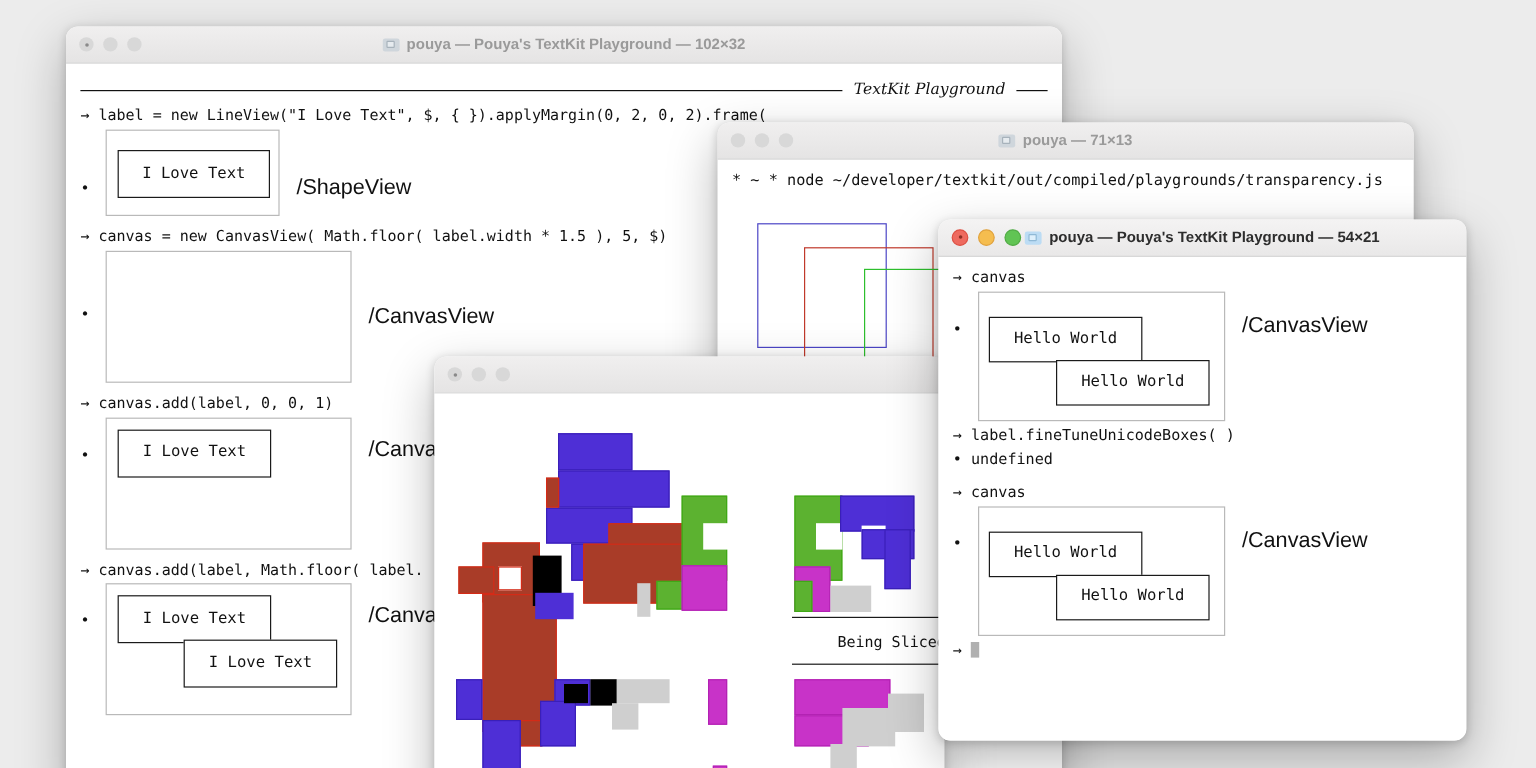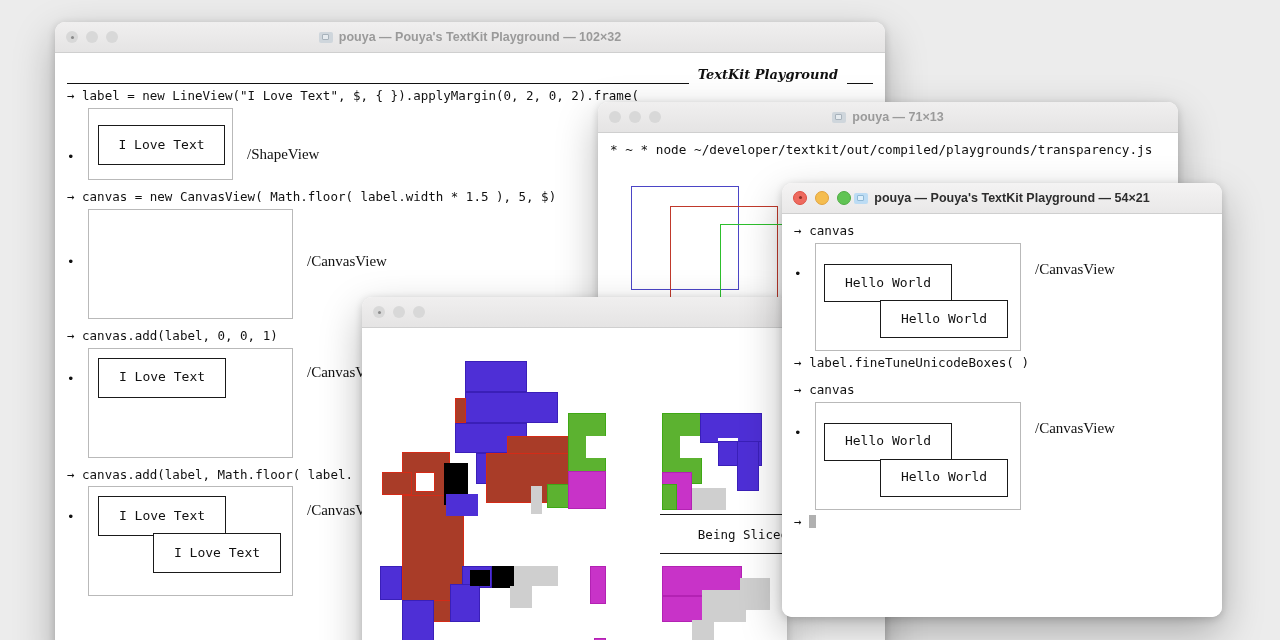--- a/index.html
+++ b/index.html
@@ -63,29 +63,29 @@
     background:#fff;
     height:100%;
     box-sizing:border-box;
   }
   .ln{white-space:pre;padding:1px 12px;}
   .bullet{display:inline-block;width:12px;}
 
   
   .viewrow{display:flex;align-items:flex-start;padding:2px 12px;}
   .viewrow .bullet{padding-top:40px;}
-  .viewlbl{font-family:Liberation Serif, serif;font-size:15px;padding-top:36px;padding-left:14px;white-space:pre;}
+  .viewlbl{font-family:Liberation Sans, sans-serif;font-size:18px;padding-top:36px;padding-left:14px;white-space:pre;}
   .box{border:1px solid #b9b9b9;box-sizing:border-box;background:#fff;position:relative;}
   .lbox{border:1.6px solid #1a1a1a;box-sizing:border-box;background:#fff;
         font-family:"DejaVu Sans Mono","Liberation Mono",monospace;font-size:13px;
         display:flex;align-items:center;justify-content:center;color:#111;position:absolute;}
 
   
   #win1{left:55px;top:22px;width:830px;height:640px;}
-  .hr-head{display:flex;align-items:flex-end;padding:6px 12px 2px 12px;font-weight:bold;}
+  .hr-head{display:flex;align-items:center;padding:6px 12px 2px 12px;}
   .hr-head .rule{flex:1;height:0;border-top:1.5px solid #111;}
   .hr-head .cap{font-family:"DejaVu Serif","Liberation Serif",serif;font-style:italic;
                 font-size:13px;color:#111;padding:0 9px;white-space:nowrap;}
 
   
   #win2{left:598px;top:102px;width:580px;height:282px;}
   #win2 .term{font-size:12.7px;}
   .draw{position:relative;height:185px;margin:6px 0 0 0;}
   .rct{position:absolute;box-sizing:border-box;background:transparent;}
 
@@ -289,20 +289,21 @@
       <div class="viewrow">
         <span class="bullet" style="padding-top:22px">•</span>
         <div class="box" style="width:206px;height:108px;margin-left:9px;">
           <div class="lbox" style="left:8px;top:20px;width:128px;height:38px;">Hello World</div>
           <div class="lbox" style="left:64px;top:56px;width:128px;height:38px;">Hello World</div>
         </div>
         <span class="viewlbl" style="padding-top:16px">/CanvasView</span>
       </div>
 
       <div class="ln">→ label.fineTuneUnicodeBoxes( )</div>
+      <div class="ln">• undefined</div>
 
       <div class="ln" style="padding-top:8px">→ canvas</div>
 
       <div class="viewrow">
         <span class="bullet" style="padding-top:22px">•</span>
         <div class="box" style="width:206px;height:108px;margin-left:9px;">
           <div class="lbox" style="left:8px;top:20px;width:128px;height:38px;">Hello World</div>
           <div class="lbox" style="left:64px;top:56px;width:128px;height:38px;">Hello World</div>
         </div>
         <span class="viewlbl" style="padding-top:16px">/CanvasView</span>

